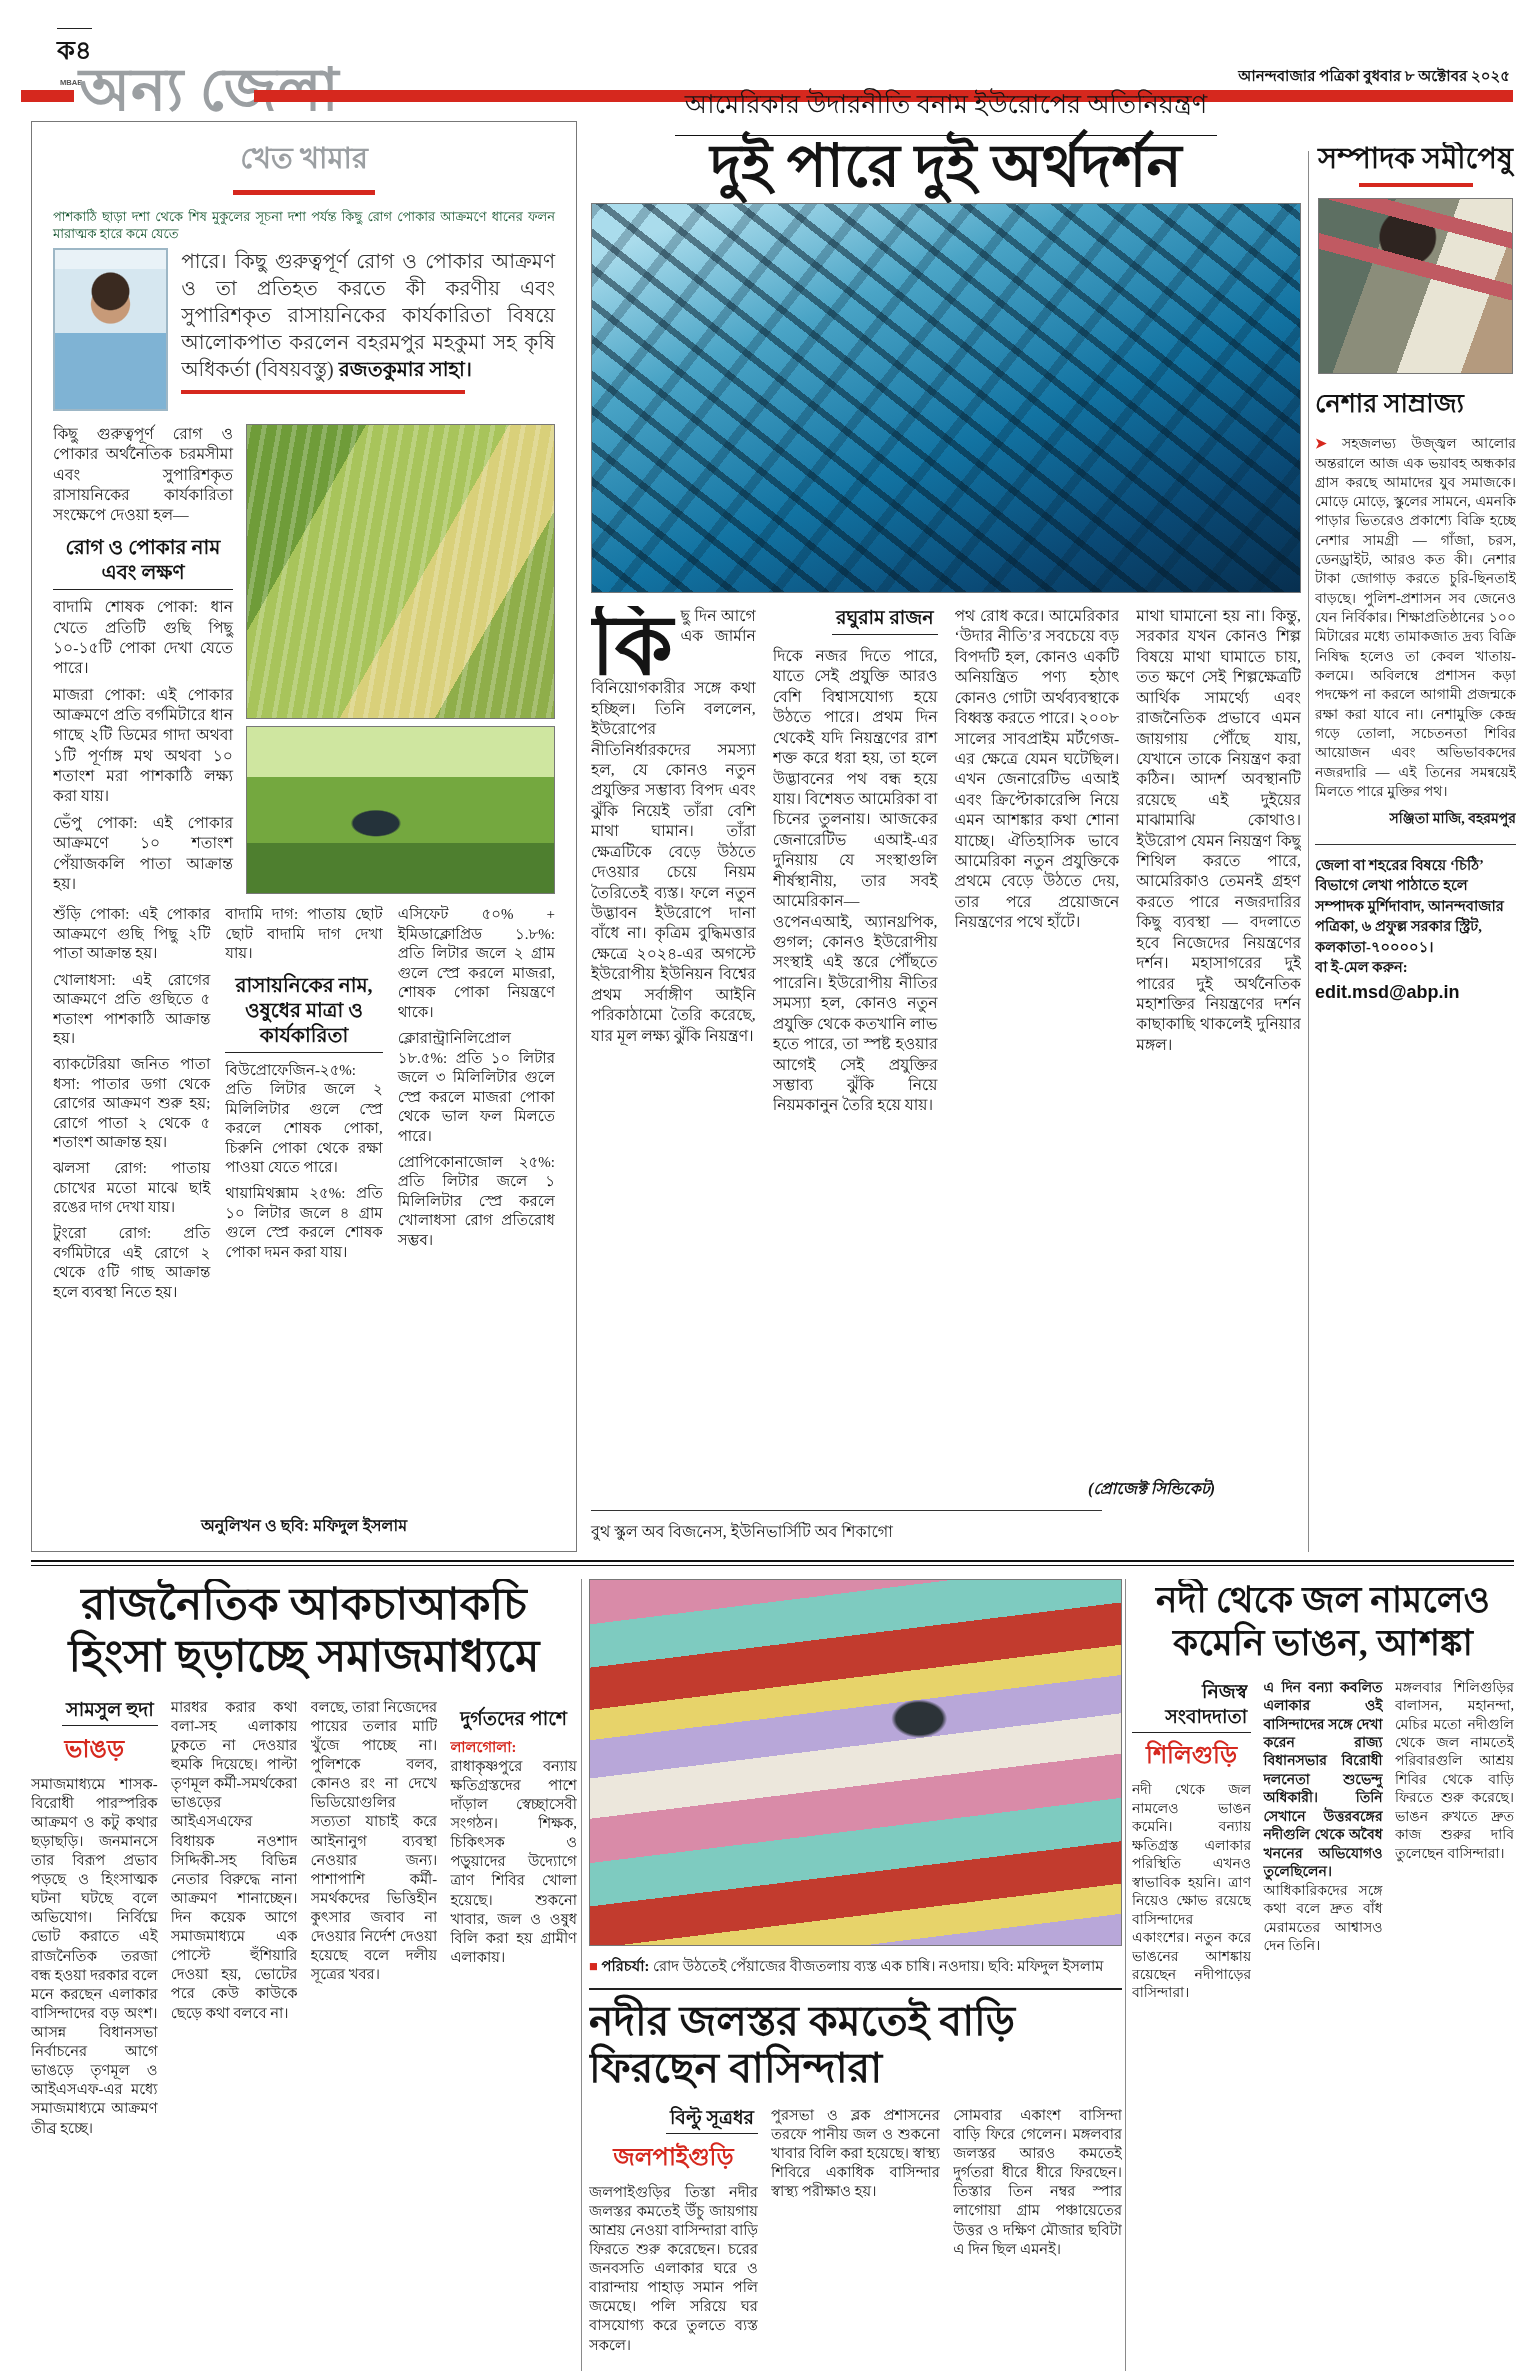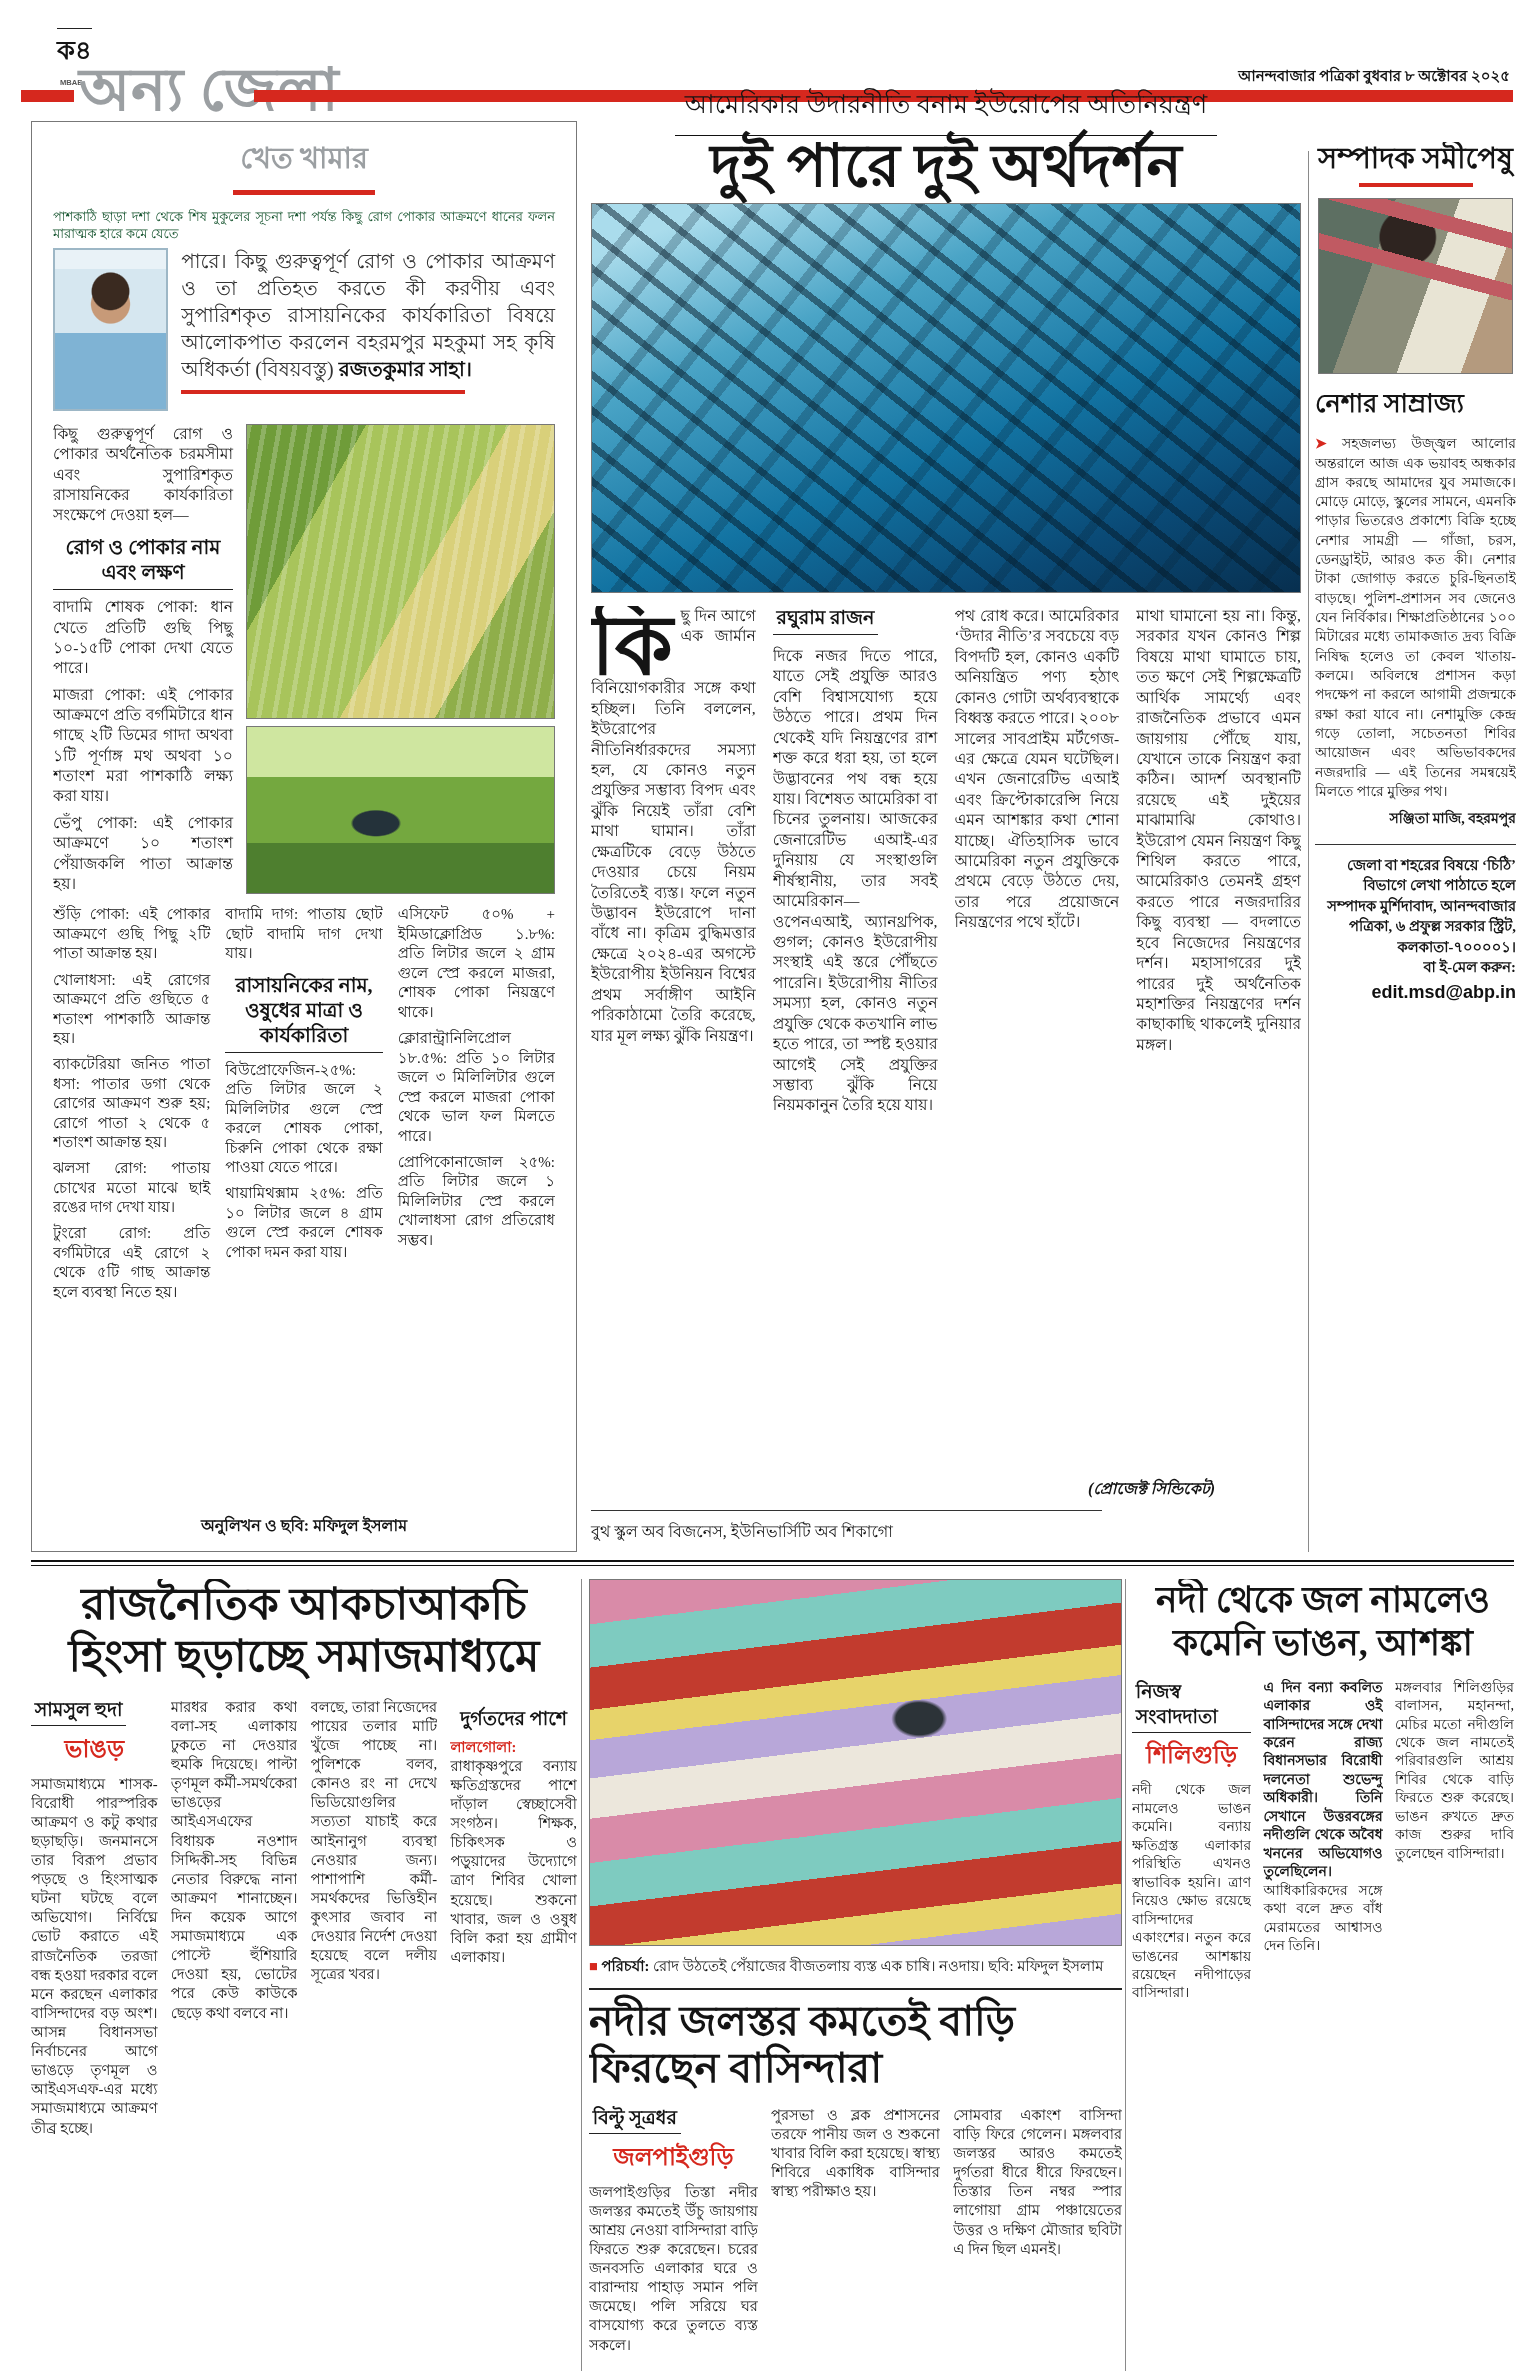--- a/index.html
+++ b/index.html
@@ -12,21 +12,21 @@
   .pagenum{position:absolute;left:57px;top:28px;font-size:25.6px;font-weight:bold;border-top:1.9px solid #222;padding-top:1.9px}
   .edition{position:absolute;left:60px;top:78px;font-size:7.6px;color:#555;font-family:"Liberation Sans",sans-serif;font-weight:bold}
   .mast-red-l{position:absolute;left:21px;top:90px;width:53px;height:12.3px;background:var(--red)}
   .mast-title{position:absolute;left:79px;top:45px;font-size:59px;font-weight:bold;color:var(--gray);letter-spacing:0.9px}
   .mast-red-r{position:absolute;left:254px;top:90px;width:1259px;height:12.3px;background:var(--red)}
   .dateline-top{position:absolute;right:28px;top:64px;font-size:15px;font-weight:bold}
 
   
   .vline{position:absolute;width:0.9px;background:#8a8a8a}
   .dbl-rule{position:absolute;left:31px;top:1560px;width:1483px;height:5.7px;border-top:2.8px solid #111;border-bottom:0.9px solid #111}
-  .byline{text-align:left;font-weight:bold;font-size:19px}
+  .byline{text-align:right;font-weight:bold;font-size:19px}
   .byline span{display:inline-block;border-bottom:1.9px solid #222;padding:0 3.8px 2.8px}
   .place{color:var(--red);font-weight:bold;text-align:center;font-size:24px;margin:7.6px 0 9.5px}
   .photo{border:0.9px solid #777}
 
   
   .farm-box{position:absolute;left:31px;top:121px;width:546px;height:1431px;border:1.4px solid #777;padding:13.2px 21px;overflow:hidden}
   .farm-sec{text-align:center;font-size:29px;font-weight:bold;color:var(--gray)}
   .farm-sec-rule{width:142px;height:4.7px;background:var(--red);margin:5.7px auto 13.2px}
   .farm-head{font-size:44px;font-weight:bold;line-height:1.14;margin-bottom:15px}
   .farm-lead{font-size:13px;line-height:1.35;color:#14532d;text-align:justify}
@@ -77,21 +77,21 @@
   .let-rule{width:114px;height:3.8px;background:var(--red);margin:7.6px auto 11.4px}
   .let-photo{width:195px;height:176px;margin:0 auto 9.5px;
      background:
        linear-gradient(15deg,transparent 0 55%,#c05a62 55% 62%,transparent 62% 78%,#c05a62 78% 85%,transparent 85%),
        radial-gradient(circle at 46% 22%,#2e2420 0 16%,transparent 17%),
        linear-gradient(110deg,#5d6f62 0 30%,#8b8d7a 30% 55%,#e8e4d4 55% 80%,#b49a7e 80% 100%)}
   .let-title{font-size:25.6px;font-weight:bold;margin:1.9px 0 7.6px}
   .let-body{font-size:14px;line-height:1.38;text-align:justify}
   .let-arrow{color:var(--red);font-weight:bold}
   .let-sign{text-align:right;font-weight:bold;font-size:14px;margin-top:5.7px}
-  .let-note{margin-top:13.2px;border-top:1.4px solid #333;padding-top:9.5px;text-align:right;font-weight:bold;font-size:14.7px;line-height:1.4}
+  .let-note{margin-top:13.2px;border-top:1.4px solid #333;padding-top:9.5px;text-align:left;font-weight:bold;font-size:14.7px;line-height:1.4}
   .let-email{display:block;font-family:"Liberation Sans",sans-serif;font-size:18px;font-weight:bold;color:#111;text-decoration:none;margin-top:1.9px}
 
   
   .social{position:absolute;left:31px;top:1579px;width:546px;height:800px;overflow:hidden}
   .social-head{text-align:center;font-size:44px;font-weight:bold;line-height:1.18}
   .social-cols{margin-top:15px;display:flex;gap:13.2px;height:653px;overflow:hidden}
   .social-cols>div{flex:1;font-size:14.7px;line-height:1.3;text-align:justify;overflow:hidden}
   .mini-head{text-align:center;font-weight:bold;font-size:19px;margin:9.5px 0 5.7px}
   .mini-place{color:var(--red);font-weight:bold}
 

